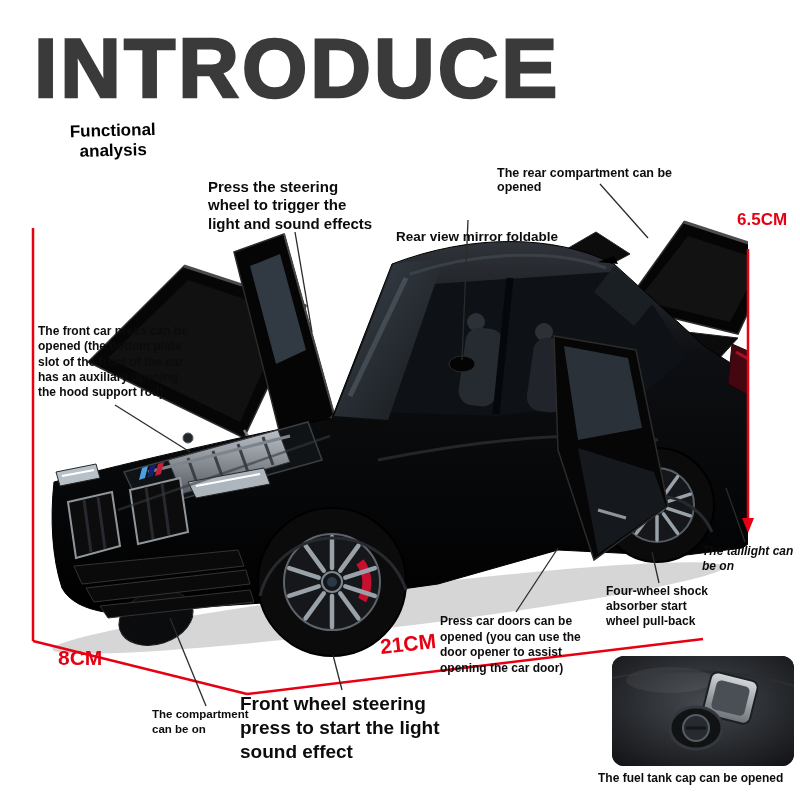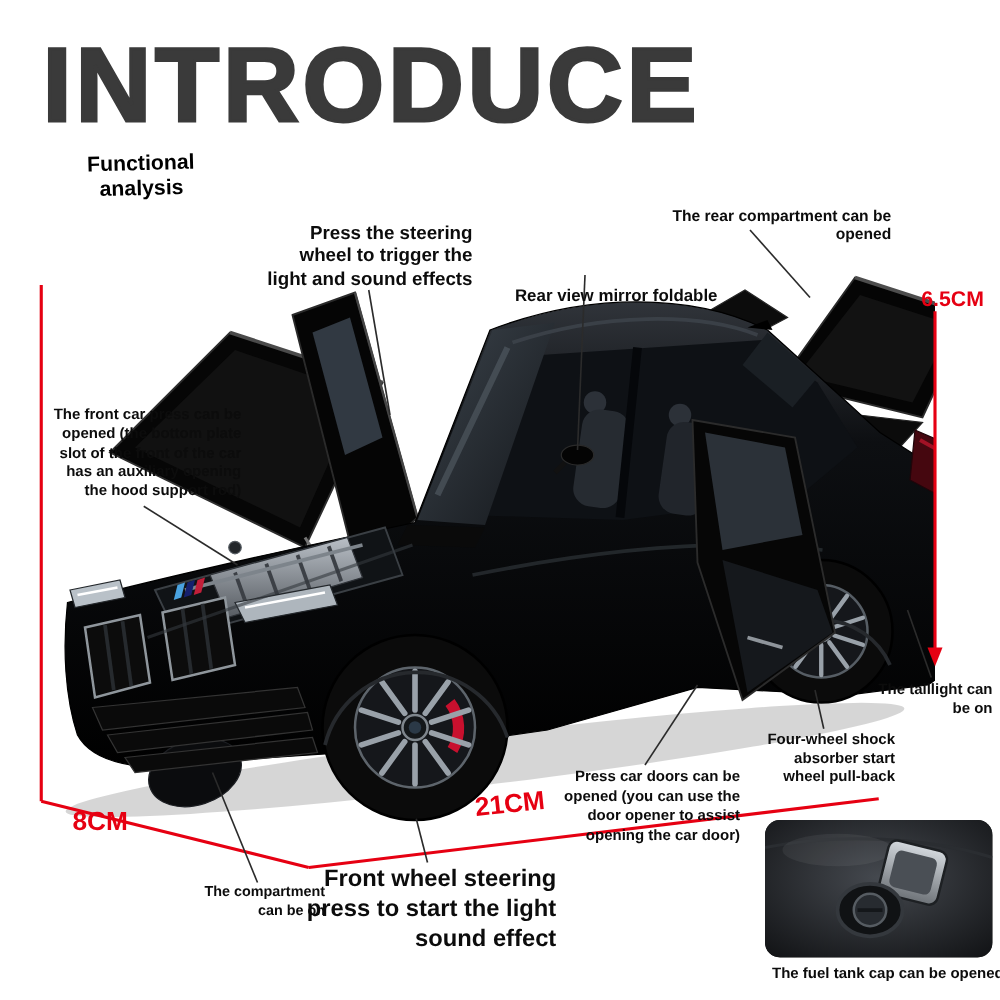--- a/index.html
+++ b/index.html
@@ -21,21 +21,21 @@
     -webkit-text-stroke:2.5px var(--title-color);
     z-index:6;
     margin-top:12px;
   }
   .subtitle{
     left:52px;top:121px;width:122px;text-align:center;
     font-size:17px;font-weight:800;color:#000;line-height:1.18;
     transform:rotate(-1.5deg);z-index:6;
   }
   .callout{
-    font-weight:700;color:#0c0c0c;text-align:right;z-index:6;
+    font-weight:700;color:#0c0c0c;text-align:left;z-index:6;
   }
   .dim{
     font-weight:800;color:var(--accent);z-index:6;white-space:nowrap;
   }
   #car-svg{position:absolute;left:38px;top:210px;width:710px;height:455px;z-index:1;}
   #lines-svg{position:absolute;left:0;top:0;width:800px;height:800px;z-index:4;pointer-events:none;}
   .inset{
     left:612px;top:656px;width:182px;height:110px;border-radius:12px;overflow:hidden;
     z-index:5;background:#141414;
   }
@@ -50,25 +50,25 @@
   <div>Functional</div>
   <div>analysis</div>
 </div>
 
 <div class="abs callout" style="left:208px;top:178px;width:170px;font-size:15px;line-height:1.22;">Press the steering wheel to trigger the light and sound effects</div>
 
 <div class="abs callout" style="left:396px;top:201px;width:178px;font-size:13.5px;margin-top:28px;">Rear view mirror foldable</div>
 
 <div class="abs callout" style="left:497px;top:166px;width:216px;font-size:12.5px;">The rear compartment can be opened</div>
 
-<div class="abs dim" style="left:737px;top:230px;font-size:17px;">6.5CM</div>
+<div class="abs dim" style="left:737px;top:210px;font-size:17px;">6.5CM</div>
 
 <div class="abs callout" style="left:38px;top:324px;width:155px;font-size:12px;line-height:1.28;">The front car press can be opened (the bottom plate slot of the front of the car has an auxiliary opening the hood support rod)</div>
 
-<div class="abs callout" style="left:702px;top:544px;width:92px;font-size:12px;line-height:1.25;">The taillight can be on</div>
+<div class="abs callout" style="left:702px;top:544px;width:92px;font-size:12px;line-height:1.25;font-style:italic;">The taillight can be on</div>
 
 <div class="abs callout" style="left:606px;top:584px;width:110px;font-size:12px;line-height:1.25;">Four-wheel shock absorber start wheel pull-back</div>
 
 <div class="abs callout" style="left:440px;top:614px;width:152px;font-size:12px;font-weight:600;line-height:1.3;">Press car doors can be opened (you can use the door opener to assist opening the car door)</div>
 
 <div class="abs dim" style="left:46px;top:646px;font-size:21px;margin-left:12px;">8CM</div>
 
 <div class="abs dim" style="left:380px;top:632px;font-size:21px;transform:rotate(-6deg);">21CM</div>
 
 <div class="abs callout" style="left:152px;top:707px;width:108px;font-size:11.5px;line-height:1.3;">The compartment can be on</div>

